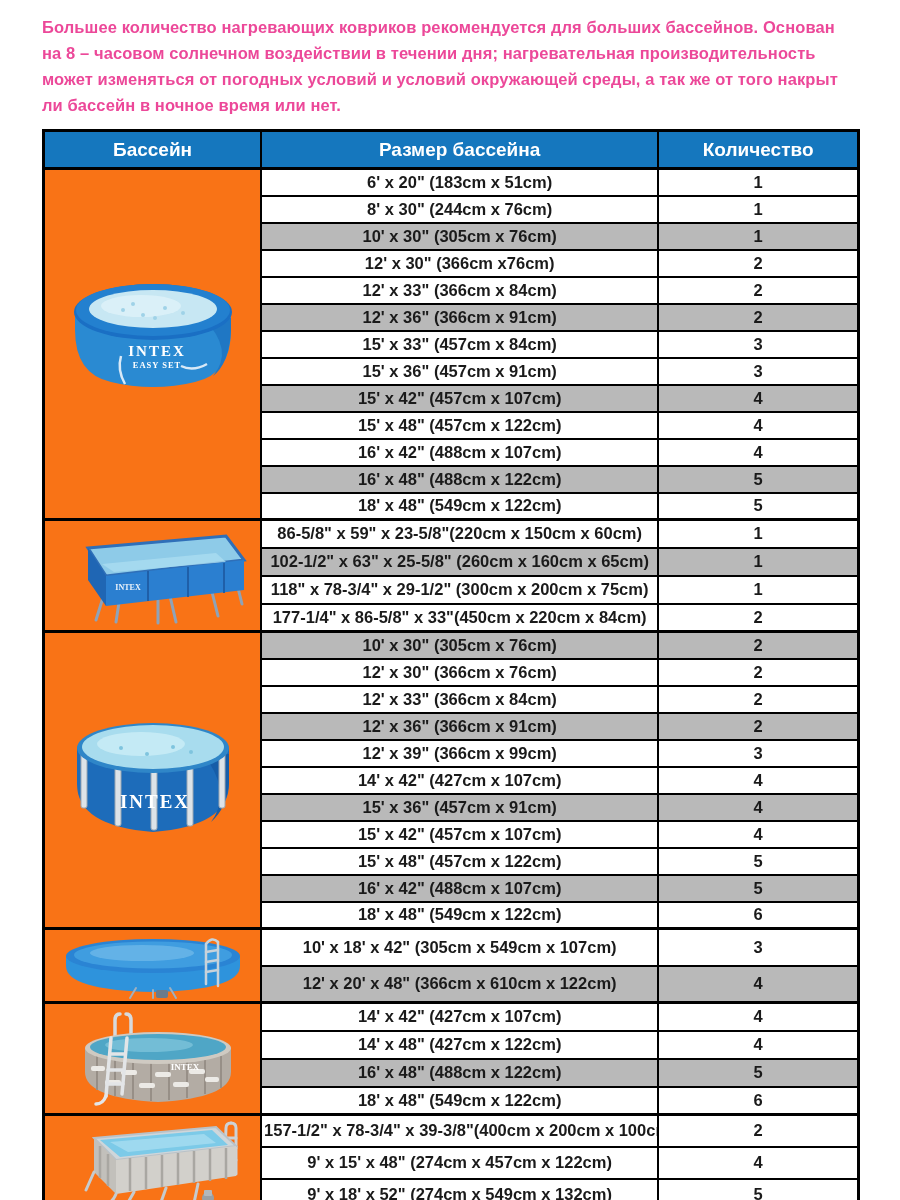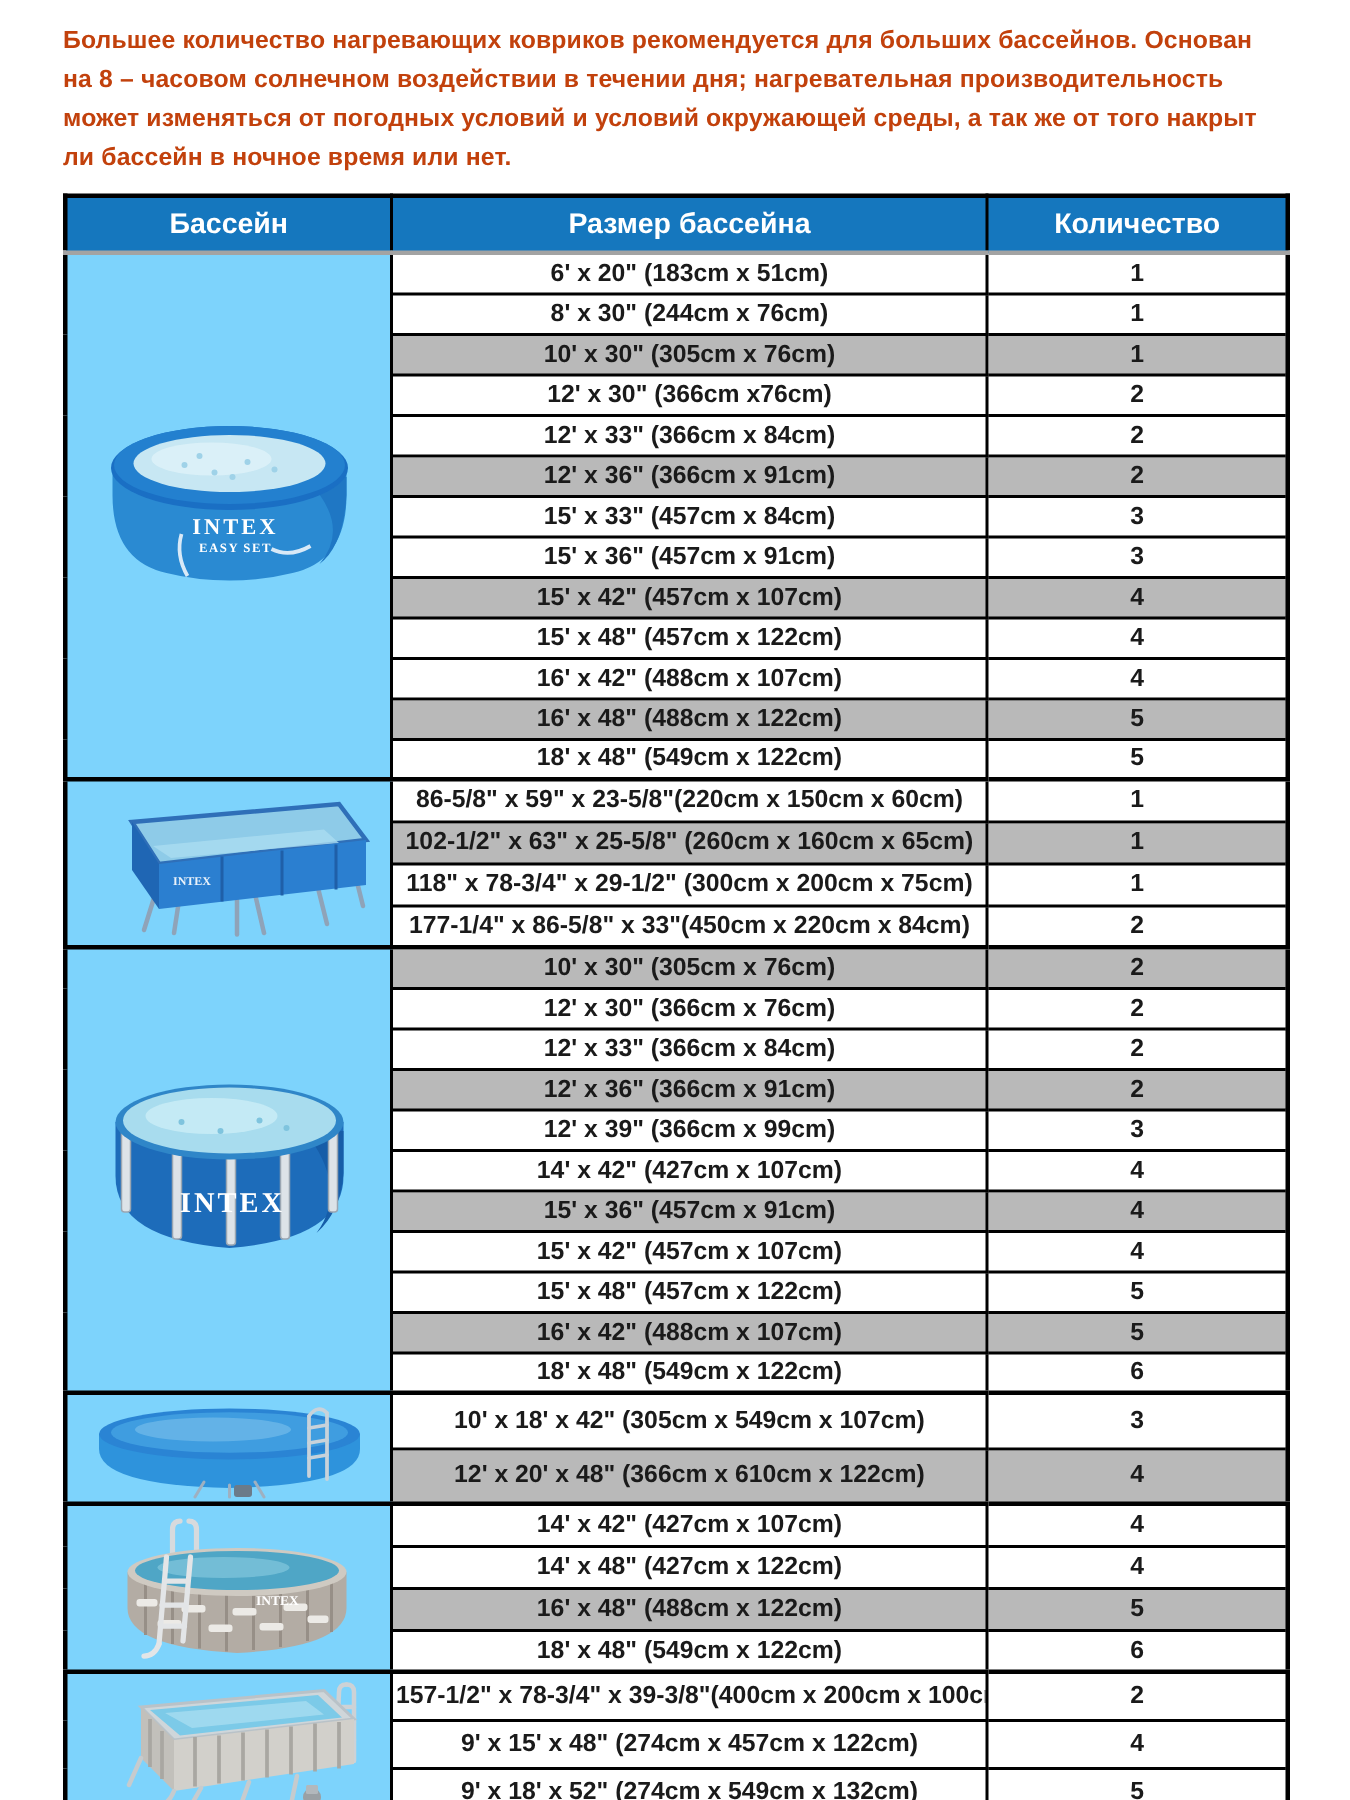--- a/index.html
+++ b/index.html
@@ -8,50 +8,50 @@
   }
   *{box-sizing:border-box;}
   html,body{margin:0;padding:0;}
   body{
     width:900px;height:1200px;overflow:hidden;background:#fff;
     font-family:"Liberation Sans",sans-serif;color:#111;
   }
   .page{padding:14px 40px 0 42px;}
   .intro{
     margin:0 12px 11px 0;
-    font-size:16.5px;font-weight:600;line-height:26px;color:#c2410c;
+    font-size:16.5px;font-weight:600;line-height:26px;color:#ec4899;
     letter-spacing:0.1px;
   }
   table.pool-table{
     border-collapse:collapse;table-layout:fixed;
     width:818px;
     border:3px solid #000;
   }
   th,td{border:2px solid #000;padding:0 2px;}
   thead th{
     height:38px;background:var(--header-bg);color:#fff;
     font-size:19px;font-weight:bold;text-align:center;
-    border-bottom:3px solid #a3a3a3;
+    border-bottom:3px solid #000000;
   }
   .th-pool{width:201px;}
   .th-size{width:367px;}
   .th-qty{width:185px;}
   tbody tr{height:27px;}
   tr.sec-1{height:28px;}
   tr.sec-3{height:37px;}
   tr.sec-4{height:28px;}
   tr.sec-5{height:32px;}
   tr.sec-start td{border-top:3px solid #000;}
   .size-cell,.qty-cell{
     text-align:center;vertical-align:middle;
     font-size:16.5px;font-weight:600;color:#1a1a1a;
     white-space:nowrap;overflow:hidden;
   }
   tr.shaded .size-cell,tr.shaded .qty-cell{background:var(--shaded-bg);}
-  .pool-cell{background:#7dd3fc;text-align:center;vertical-align:middle;}
+  .pool-cell{background:#f97316;text-align:center;vertical-align:middle;}
   .pool-cell svg{display:block;margin:0 auto;}
   .pool-brand{font-family:"Liberation Serif",serif;font-weight:bold;fill:#fff;}
 </style>
 </head>
 <body>
 
 <div class="page">
   <p class="intro">Большее количество нагревающих ковриков рекомендуется для больших бассейнов. Основан на 8 – часовом солнечном воздействии в течении дня; нагревательная производительность может изменяться от погодных условий и условий окружающей среды, а так же от того накрыт ли бассейн в ночное время или нет.</p>
 
   <table class="pool-table">

